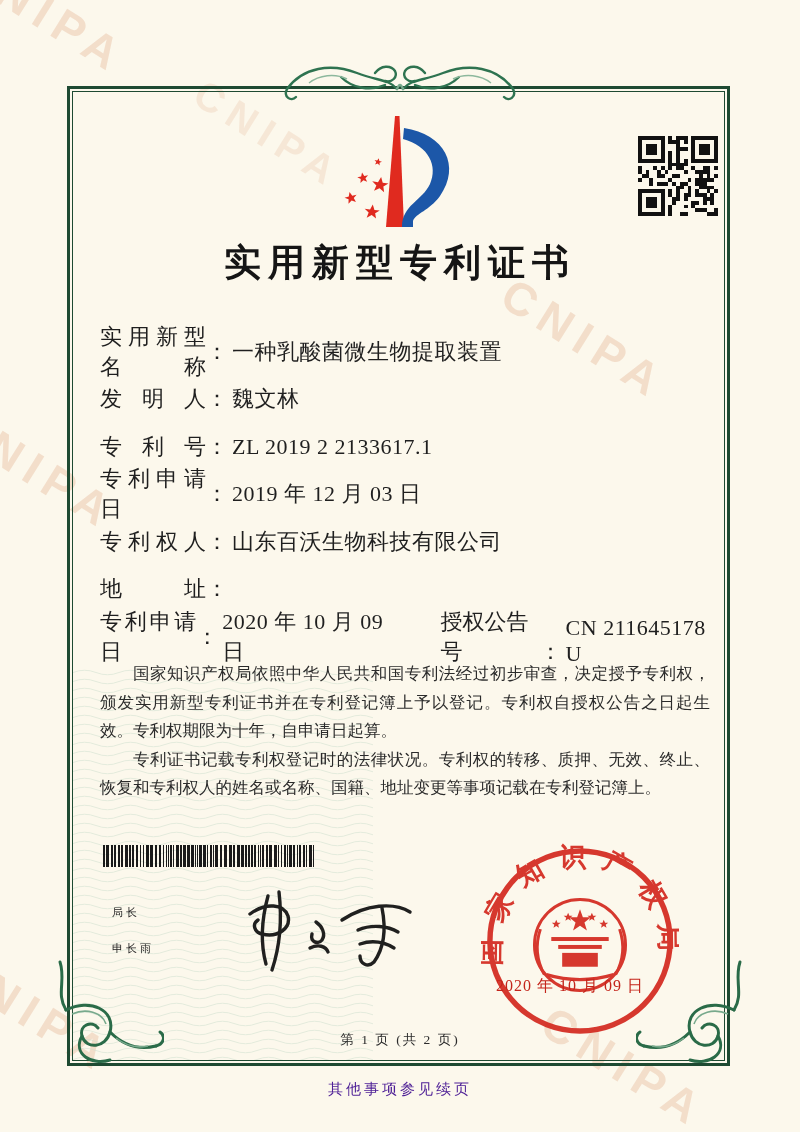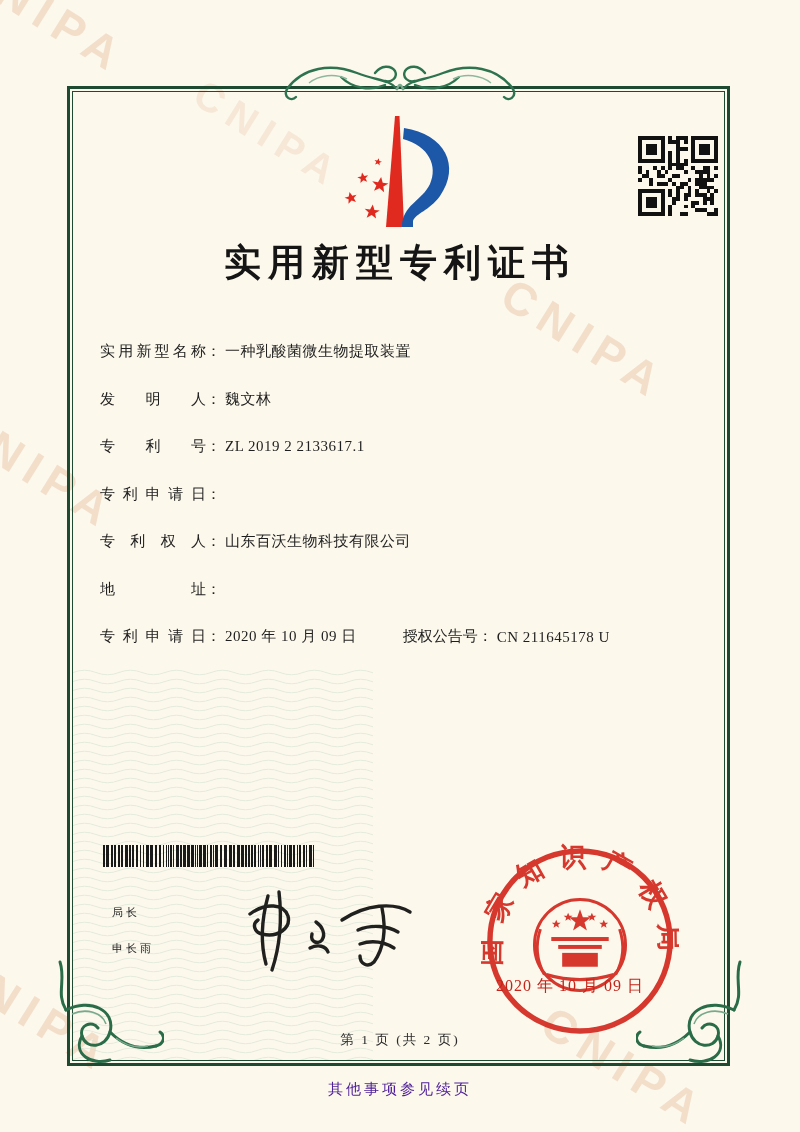--- a/index.html
+++ b/index.html
@@ -14,21 +14,21 @@
          border:3px solid #1e4a32;box-sizing:border-box;}
   .frame-inner{position:absolute;inset:2px;border:1px solid #1e4a32;}
   .guilloche{position:absolute;left:3px;right:3px;bottom:3px;height:392px;opacity:.55;}
   
   .certno{position:absolute;left:100px;top:132px;font-size:17px;letter-spacing:1.5px;}
   .logo{position:absolute;left:325px;top:106px;width:150px;height:132px;}
   .qr{position:absolute;left:638px;top:136px;width:80px;height:80px;}
   .title{position:absolute;left:0;right:0;top:238px;text-align:center;
          font-size:37px;font-weight:bold;letter-spacing:7px;color:#151515;}
   
-  .fields{position:absolute;left:100px;right:88px;top:328px;font-size:15px;}
+  .fields{position:absolute;left:100px;right:88px;top:328px;font-size:22px;}
   .frow{height:47.5px;display:flex;align-items:center;}
   .flabel{display:inline-block;width:106px;text-align:justify;text-align-last:justify;}
   .fcolon{margin:0 4px 0 0;}
   .fvalue{letter-spacing:.5px;}
   .g2{margin-left:46px;display:flex;align-items:flex-end;}
   
   .paras{position:absolute;left:100px;right:90px;top:660px;
          font-size:16.5px;line-height:28.5px;color:#2b2b2b;text-align:justify;}
   .paras p{margin:0;text-indent:2em;}
   
@@ -233,20 +233,21 @@
       <span class="fvalue">魏文林</span>
     </div>
     <div class="frow">
       <span class="flabel">专利号</span>
         <span class="fcolon">：</span>
       <span class="fvalue">ZL 2019 2 2133617.1</span>
     </div>
     <div class="frow">
       <span class="flabel">专利申请日</span>
         <span class="fcolon">：</span>
+      <span class="fvalue">2019 年 12 月 03 日</span>
     </div>
     <div class="frow">
       <span class="flabel">专利权人</span>
         <span class="fcolon">：</span>
       <span class="fvalue">山东百沃生物科技有限公司</span>
     </div>
     <div class="frow">
       <span class="flabel">地址</span>
         <span class="fcolon">：</span>
     </div>
@@ -256,20 +257,22 @@
       <span class="fvalue">2020 年 10 月 09 日</span>
       <span class="g2">
         <span>授权公告号</span>
           <span class="fcolon">：</span>
         <span class="fvalue">CN 211645178 U</span>
       </span>
     </div>
   </div>
 
   <div class="paras">
+    <p>国家知识产权局依照中华人民共和国专利法经过初步审查，决定授予专利权，颁发实用新型专利证书并在专利登记簿上予以登记。专利权自授权公告之日起生效。专利权期限为十年，自申请日起算。</p>
+    <p>专利证书记载专利权登记时的法律状况。专利权的转移、质押、无效、终止、恢复和专利权人的姓名或名称、国籍、地址变更等事项记载在专利登记簿上。</p>
   </div>
 
   <div class="barcode">
     <svg viewBox="0 0 216 22" width="216" height="22" shape-rendering="crispEdges">
         <rect x="0" y="0" width="2" height="22" fill="#1a1a1a"></rect>
         <rect x="3" y="0" width="3" height="22" fill="#1a1a1a"></rect>
         <rect x="8" y="0" width="2" height="22" fill="#1a1a1a"></rect>
         <rect x="11" y="0" width="2" height="22" fill="#1a1a1a"></rect>
         <rect x="15" y="0" width="2" height="22" fill="#1a1a1a"></rect>
         <rect x="18" y="0" width="2" height="22" fill="#1a1a1a"></rect>

